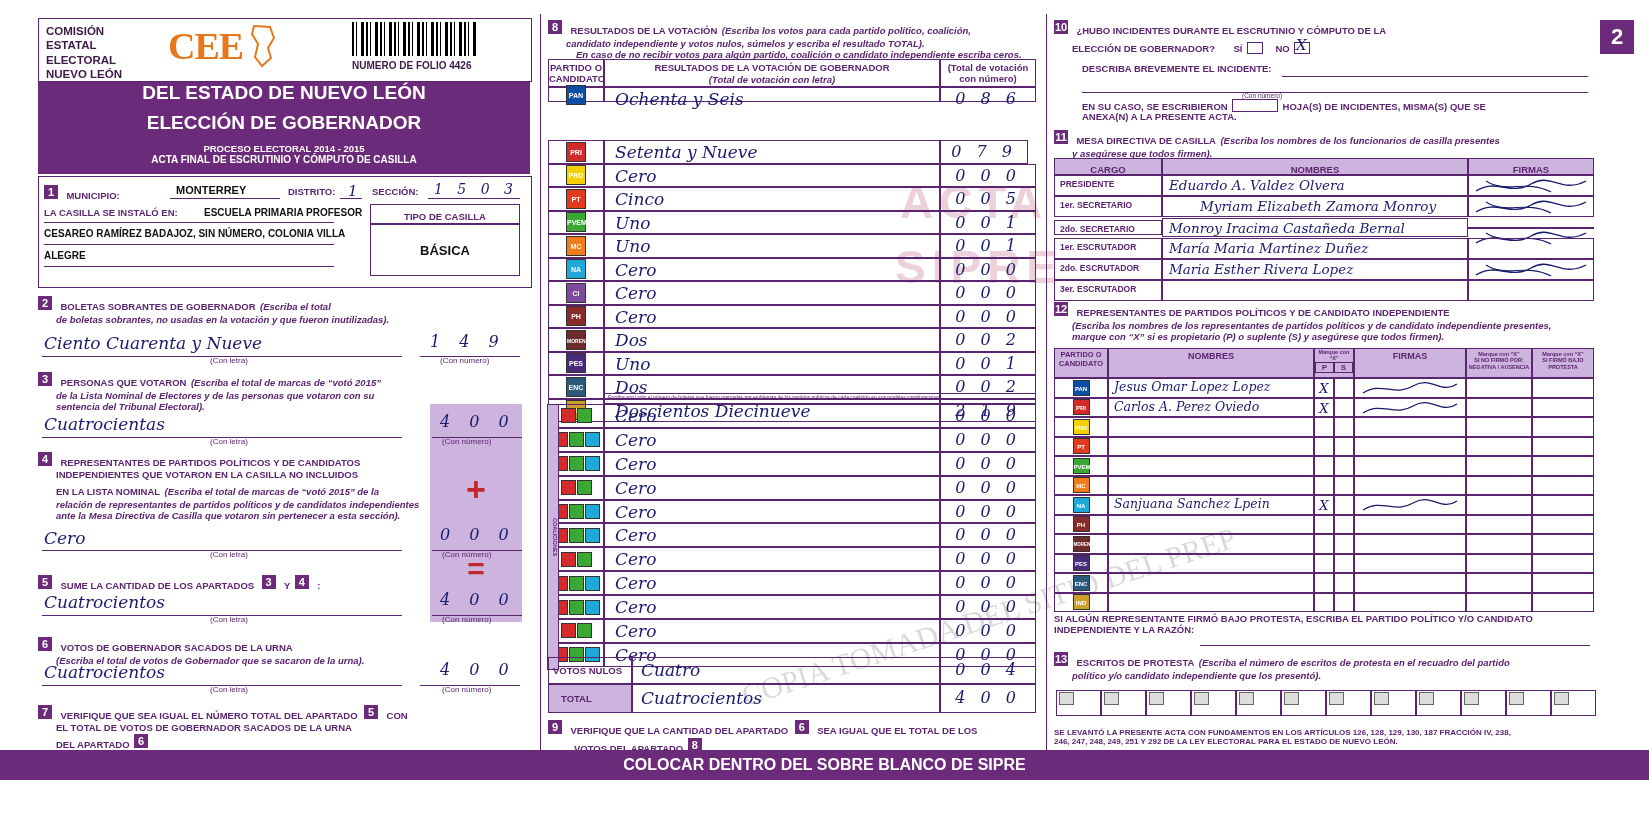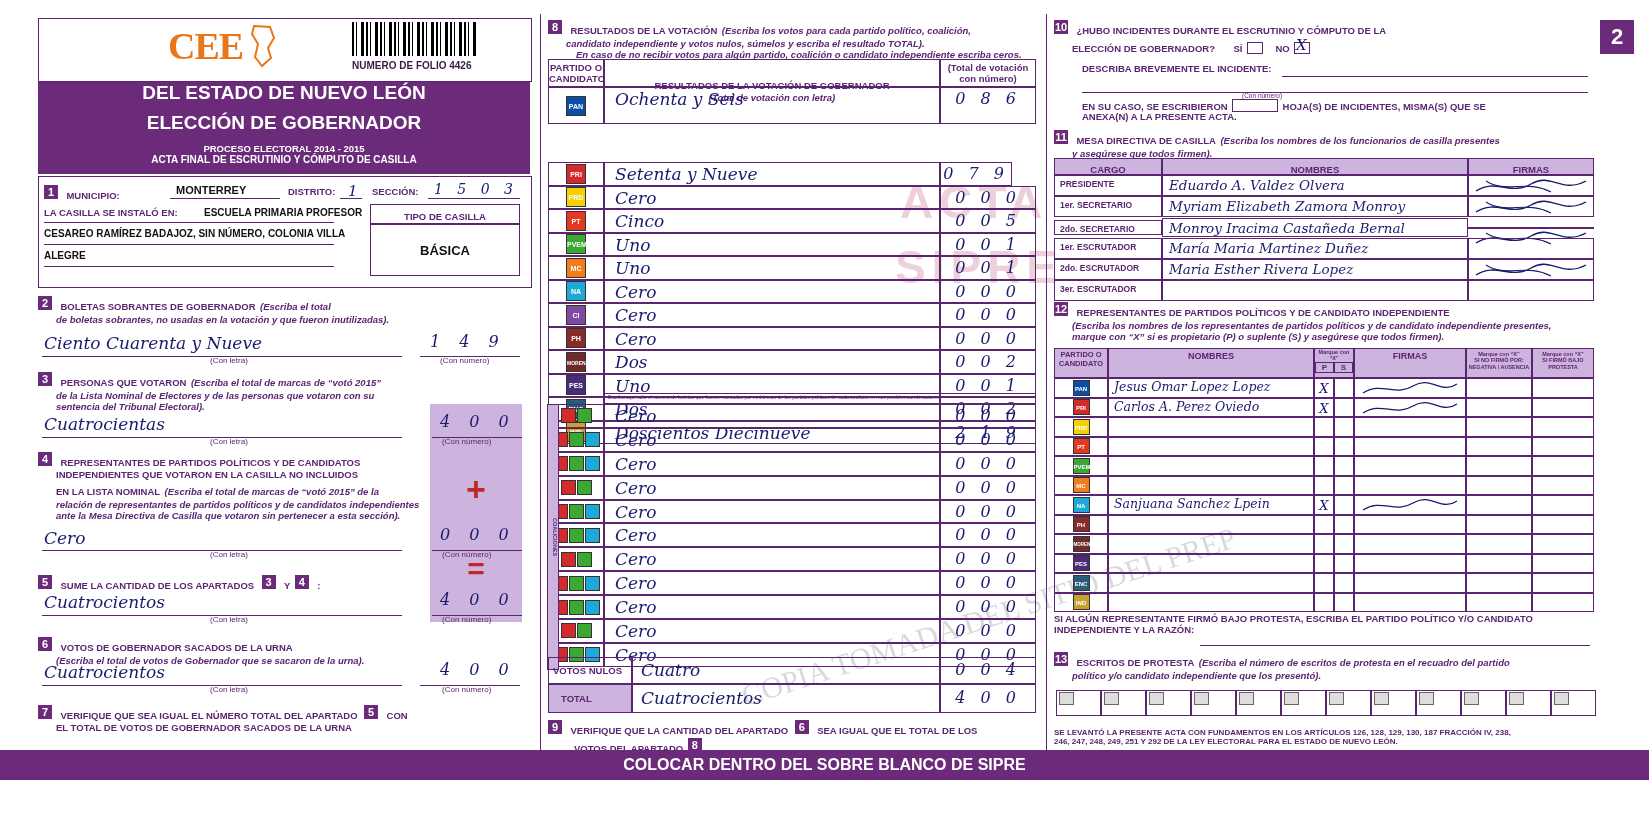--- a/index.html
+++ b/index.html
@@ -28,20 +28,26 @@
 </head>
 <body>
 
 <div id="sheet">
 
   <div class="wm" style="left:900px;top:175px;font-size:46px;letter-spacing:6px;">ACTA</div>
   <div class="wm" style="left:895px;top:240px;font-size:46px;letter-spacing:6px;">SIPRE</div>
   <div class="wm2" style="left:730px;top:600px;">COPIA TOMADA DEL SITIO DEL PREP</div>
 
   <div class="abs bd" style="left:38px;top:18px;width:492px;height:62px;"></div>
+  <div class="abs" style="left:46px;top:24px;width:120px;font-size:11.5px;font-weight:bold;color:#3b1a46;line-height:1.25;">
+    <div>COMISIÓN</div>
+    <div>ESTATAL</div>
+    <div>ELECTORAL</div>
+    <div>NUEVO LEÓN</div>
+  </div>
   <div class="abs" style="left:168px;top:24px;">
     <span style="font-size:38px;font-weight:bold;color:#e8761a;font-family:'Liberation Serif',serif;letter-spacing:-1px;">CEE</span>
     <span style="display:inline-block;vertical-align:top;margin-left:2px;">
       <svg width="26" height="44" viewBox="0 0 26 44">
           <path d="M4 2 L20 3 L24 14 L18 24 L21 34 L12 42 L5 33 L8 20 L2 10 Z" fill="none" stroke="#e8761a" stroke-width="2"></path>
         </svg>
     </span>
   </div>
 
   <div class="abs" style="left:352px;top:22px;width:124px;height:34px;background:repeating-linear-gradient(90deg,#000 0 2px,#fff 2px 4px,#000 4px 5px,#fff 5px 9px,#000 9px 12px,#fff 12px 14px);"></div>
@@ -159,65 +165,69 @@
   <div class="abs digits" style="left:440px;top:660px;">4 0 0</div>
   <div class="abs line" style="left:420px;top:685px;width:100px;"></div>
   <div class="abs tiny" style="left:442px;top:685px;">(Con número)</div>
 
   <div class="abs" style="left:38px;top:705px;width:492px;">
     <span class="num">7</span>
     <span class="lbl">VERIFIQUE QUE SEA IGUAL EL NÚMERO TOTAL DEL APARTADO</span>
     <span class="num" style="margin-left:2px;">5</span>
     <span class="lbl">CON</span>
     <div class="lbl" style="margin-left:18px;">EL TOTAL DE VOTOS DE GOBERNADOR SACADOS DE LA URNA</div>
+    <div style="margin-left:18px;">
+      <span class="lbl">DEL APARTADO</span>
+      <span class="num">6</span>
+    </div>
   </div>
 
   <div class="abs" style="left:540px;top:14px;width:1px;height:736px;background:#5b2470;"></div>
 
   <div class="abs" style="left:548px;top:20px;width:500px;">
     <span class="num">8</span>
     <span class="lbl">RESULTADOS DE LA VOTACIÓN</span>
     <span class="lblit">(Escriba los votos para cada partido político, coalición,</span>
     <div class="lblit" style="margin-left:18px;">candidato independiente y votos nulos, súmelos y escriba el resultado TOTAL).</div>
     <div class="lblit" style="margin-left:28px;font-weight:bold;">En caso de no recibir votos para algún partido, coalición o candidato independiente escriba ceros.</div>
   </div>
 
   <div class="abs cellbox ctr" style="left:548px;top:59px;width:56px;height:28px;">
     <div class="lbl" style="margin-top:3px;">PARTIDO O</div>
     <div class="lbl">CANDIDATO</div>
   </div>
   <div class="abs cellbox ctr" style="left:604px;top:59px;width:336px;height:28px;">
-    <div class="lbl" style="margin-top:21px;">RESULTADOS DE LA VOTACIÓN DE GOBERNADOR</div>
+    <div class="lbl" style="margin-top:3px;">RESULTADOS DE LA VOTACIÓN DE GOBERNADOR</div>
     <div class="lblit">(Total de votación con letra)</div>
   </div>
   <div class="abs cellbox ctr" style="left:940px;top:59px;width:96px;height:28px;">
     <div class="lbl" style="margin-top:3px;">(Total de votación</div>
     <div class="lbl">con número)</div>
   </div>
 
   <div class="abs" id="s8-rows" style="left:548px;top:87px;width:488px;">
-      <div style="display: flex; height: 37px;">
+      <div style="display: flex; height: 15px;">
         <div class="cellbox" style="width: 56px; display: flex; align-items: center; justify-content: center;">
           <span class="party" style="background: rgb(11, 78, 162); font-size: 7px;">PAN</span>
         </div>
         <div class="cellbox" style="width: 336px;">
           <span class="hand" style="display: block; margin-left: 10px; margin-top: 1px;">Ochenta y Seis</span>
         </div>
         <div class="cellbox ctr" style="width: 96px;">
           <span class="digits" style="display: block; margin-top: 1px; letter-spacing: 5px;">0 8 6</span>
         </div>
       </div>
       <div style="display: flex; height: 23.5px; margin-top: 38px;">
         <div class="cellbox" style="width: 56px; display: flex; align-items: center; justify-content: center;">
           <span class="party" style="background: rgb(211, 43, 43); font-size: 7px;">PRI</span>
         </div>
         <div class="cellbox" style="width: 336px;">
           <span class="hand" style="display: block; margin-left: 10px; margin-top: 1px;">Setenta y Nueve</span>
         </div>
-        <div class="cellbox ctr" style="width: 72px;">
+        <div class="cellbox ctr" style="width: 88px;">
           <span class="digits" style="display: block; margin-top: 1px; letter-spacing: 5px;">0 7 9</span>
         </div>
       </div>
       <div style="display: flex; height: 23.5px;">
         <div class="cellbox" style="width: 56px; display: flex; align-items: center; justify-content: center;">
           <span class="party" style="background: rgb(245, 208, 0); font-size: 7px;">PRD</span>
         </div>
         <div class="cellbox" style="width: 336px;">
           <span class="hand" style="display: block; margin-left: 10px; margin-top: 1px;">Cero</span>
         </div>
@@ -561,21 +571,21 @@
             <path d="M5 15 C 25 2, 40 20, 60 8 S 90 18, 115 5" stroke="#1a1a6e" fill="none" stroke-width="1.4"></path>
             <path d="M15 5 C 35 18, 55 3, 80 16" stroke="#1a1a6e" fill="none" stroke-width="1.1"></path>
           </svg>
         </div>
       </div>
       <div style="display: flex; height: 21px;">
         <div class="cellbox" style="width: 108px;">
           <span class="lbl" style="display: block; margin: 4px 0px 0px 5px; font-size: 8.5px;">1er. SECRETARIO</span>
         </div>
         <div class="cellbox" style="width: 306px;">
-          <span class="hand2" style="display: block; margin: 1px 0px 0px 6px; font-size: 13.5px;">Myriam Elizabeth Zamora Monroy</span>
+          <span class="hand2" style="display: block; margin: 1px 0px 0px 6px; font-size: 13.5px; text-align: center;">Myriam Elizabeth Zamora Monroy</span>
         </div>
         <div class="cellbox" style="width: 126px; position: relative;">
           <svg width="120" height="20" style="position:absolute;left:2px;top:0">
             <path d="M5 15 C 25 2, 40 20, 60 8 S 90 18, 115 5" stroke="#1a1a6e" fill="none" stroke-width="1.4"></path>
             <path d="M15 5 C 35 18, 55 3, 80 16" stroke="#1a1a6e" fill="none" stroke-width="1.1"></path>
           </svg>
         </div>
       </div>
       <div style="display: flex; height: 21px; align-items: center;">
         <div class="cellbox" style="width: 108px;">

